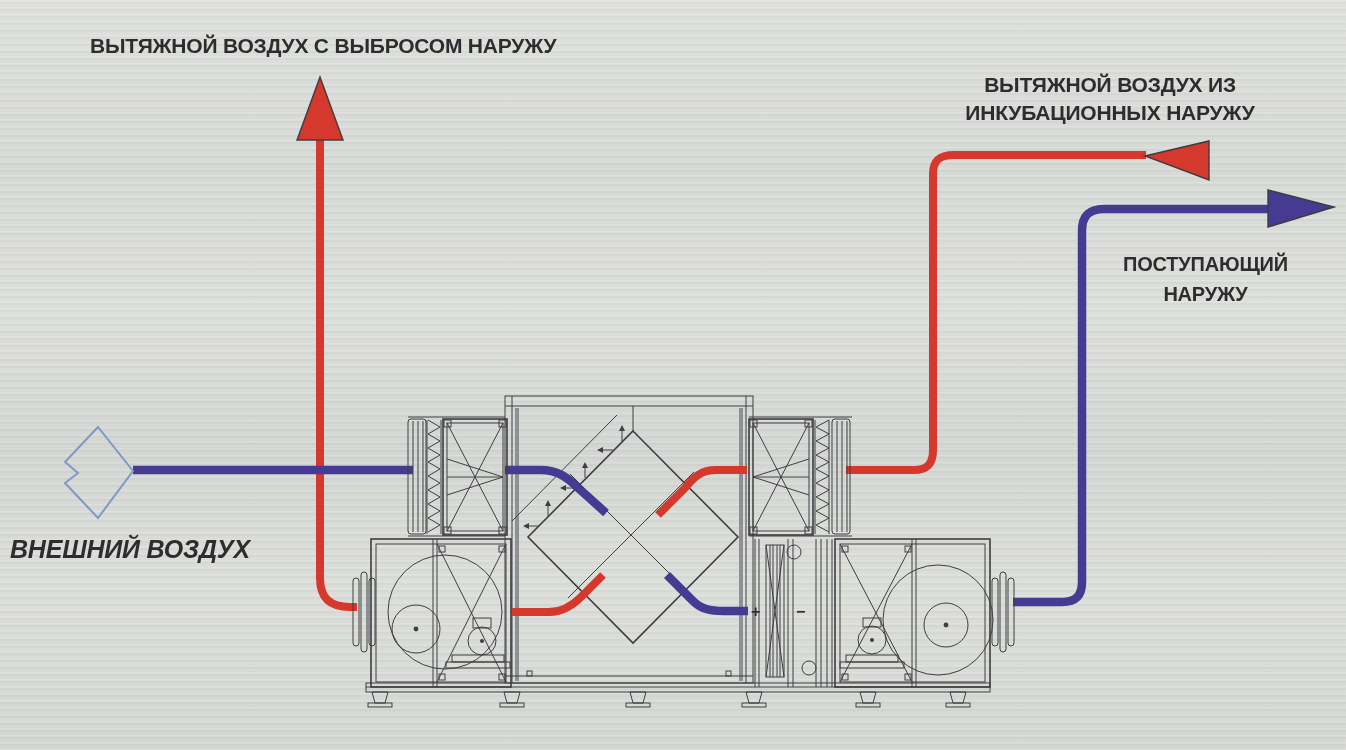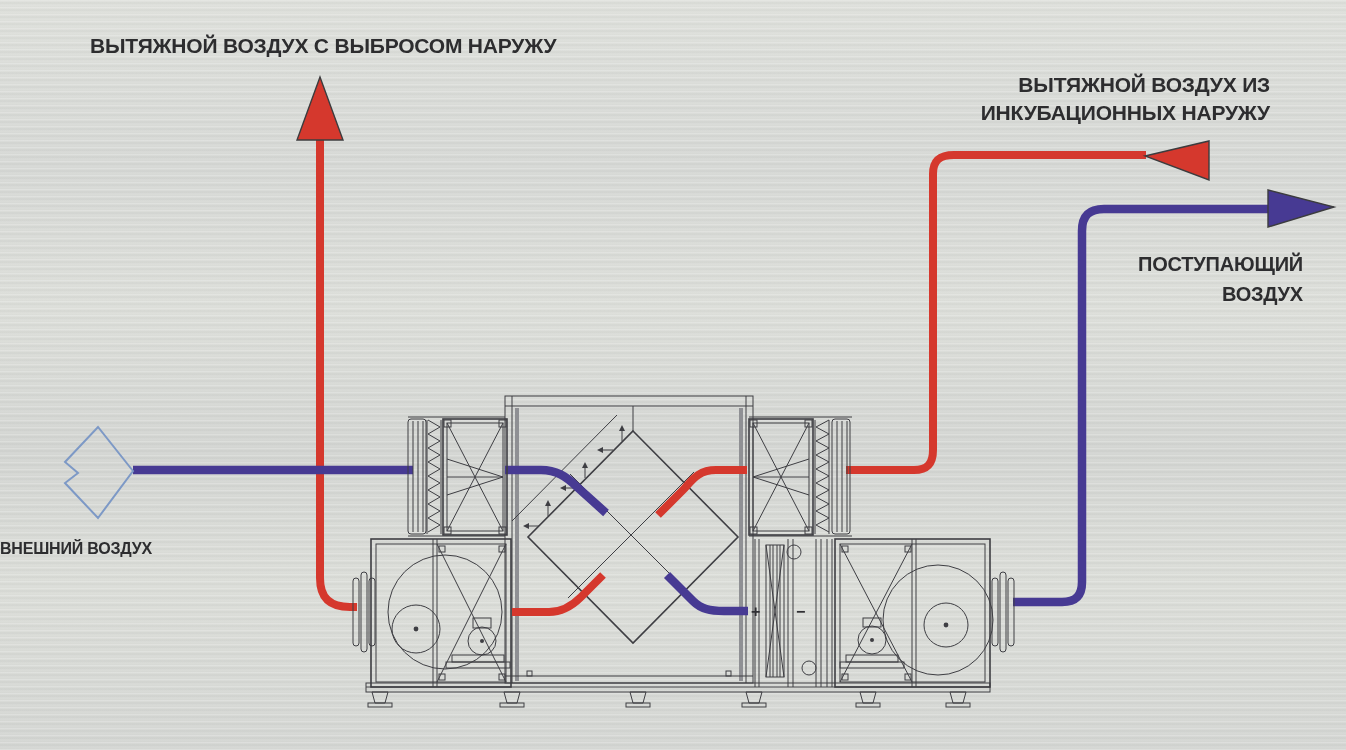--- a/index.html
+++ b/index.html
@@ -11,21 +11,21 @@
       repeating-linear-gradient(180deg,
         rgba(255,255,255,0.30) 0px, rgba(255,255,255,0.00) 2px,
         rgba(110,115,112,0.06) 3px, rgba(255,255,255,0.10) 5px,
         rgba(255,255,255,0.00) 7px),
       linear-gradient(180deg,#dddfda 0%,#d5d7d4 22%,#dbddd8 41%,#d2d4d1 60%,#dadcd7 78%,#d3d5d2 100%);
   }
   .lbl{
     position:absolute;color:var(--text,#2d2d2f);font-weight:bold;
     letter-spacing:-0.2px;line-height:28px;white-space:nowrap;
   }
-  .ctr{text-align:right;white-space:normal;}
+  .ctr{text-align:center;white-space:normal;}
   #diagram-svg{position:absolute;left:0;top:0;width:1346px;height:750px;}
   .ink{stroke:var(--linework,#3e3e43);fill:none;stroke-width:1;}
   .ink2{stroke:var(--linework,#3e3e43);fill:none;stroke-width:1.6;}
   .gray-bar{stroke:#8f9094;fill:none;stroke-width:4;}
   .pipe-red{stroke:var(--exhaust,#d5382d);fill:none;stroke-width:8;}
   .pipe-blue{stroke:var(--supply,#473a93);fill:none;stroke-width:8.5;}
   .head-red{fill:var(--exhaust,#d5382d);stroke:#3c3c3e;stroke-width:1.4;}
   .head-blue{fill:var(--supply,#473a93);stroke:#3c3c3e;stroke-width:1.4;}
   .inkfill{fill:var(--linework,#3e3e43);stroke:none;}
   .sign{font-family:"Liberation Sans",sans-serif;font-size:16px;font-weight:bold;fill:#2f2f33;}
@@ -35,24 +35,24 @@
 
 <div class="lbl" style="left:90px;top:32px;width:456px;font-size:21px;text-align:center;">ВЫТЯЖНОЙ ВОЗДУХ С ВЫБРОСОМ НАРУЖУ</div>
 
 <div class="lbl ctr" style="left:950px;top:71px;width:320px;font-size:21px;">
   <div>ВЫТЯЖНОЙ ВОЗДУХ ИЗ</div>
   <div>ИНКУБАЦИОННЫХ НАРУЖУ</div>
 </div>
 
 <div class="lbl ctr" style="left:1108px;top:249px;width:195px;font-size:20px;line-height:30px;">
   <div>ПОСТУПАЮЩИЙ</div>
-  <div>ВОЗДУХ</div>
+  <div>НАРУЖУ</div>
 </div>
 
-<div class="lbl" style="left:0;top:535px;font-size:16px;">ВНЕШНИЙ ВОЗДУХ</div>
+<div class="lbl" style="left:10px;top:535px;font-size:25px;font-style:italic;">ВНЕШНИЙ ВОЗДУХ</div>
 
 <svg id="diagram-svg" viewBox="0 0 1346 750">
 
   <g>
     <rect class="ink" x="505" y="396" width="248" height="287"></rect>
     <line class="ink" x1="505" y1="406" x2="753" y2="406"></line>
     <line class="ink" x1="512" y1="396" x2="512" y2="683"></line>
     <line class="ink" x1="746" y1="396" x2="746" y2="683"></line>
     <line class="gray-bar" x1="517" y1="408" x2="517" y2="681"></line>
     <line class="gray-bar" x1="741" y1="408" x2="741" y2="681"></line>

